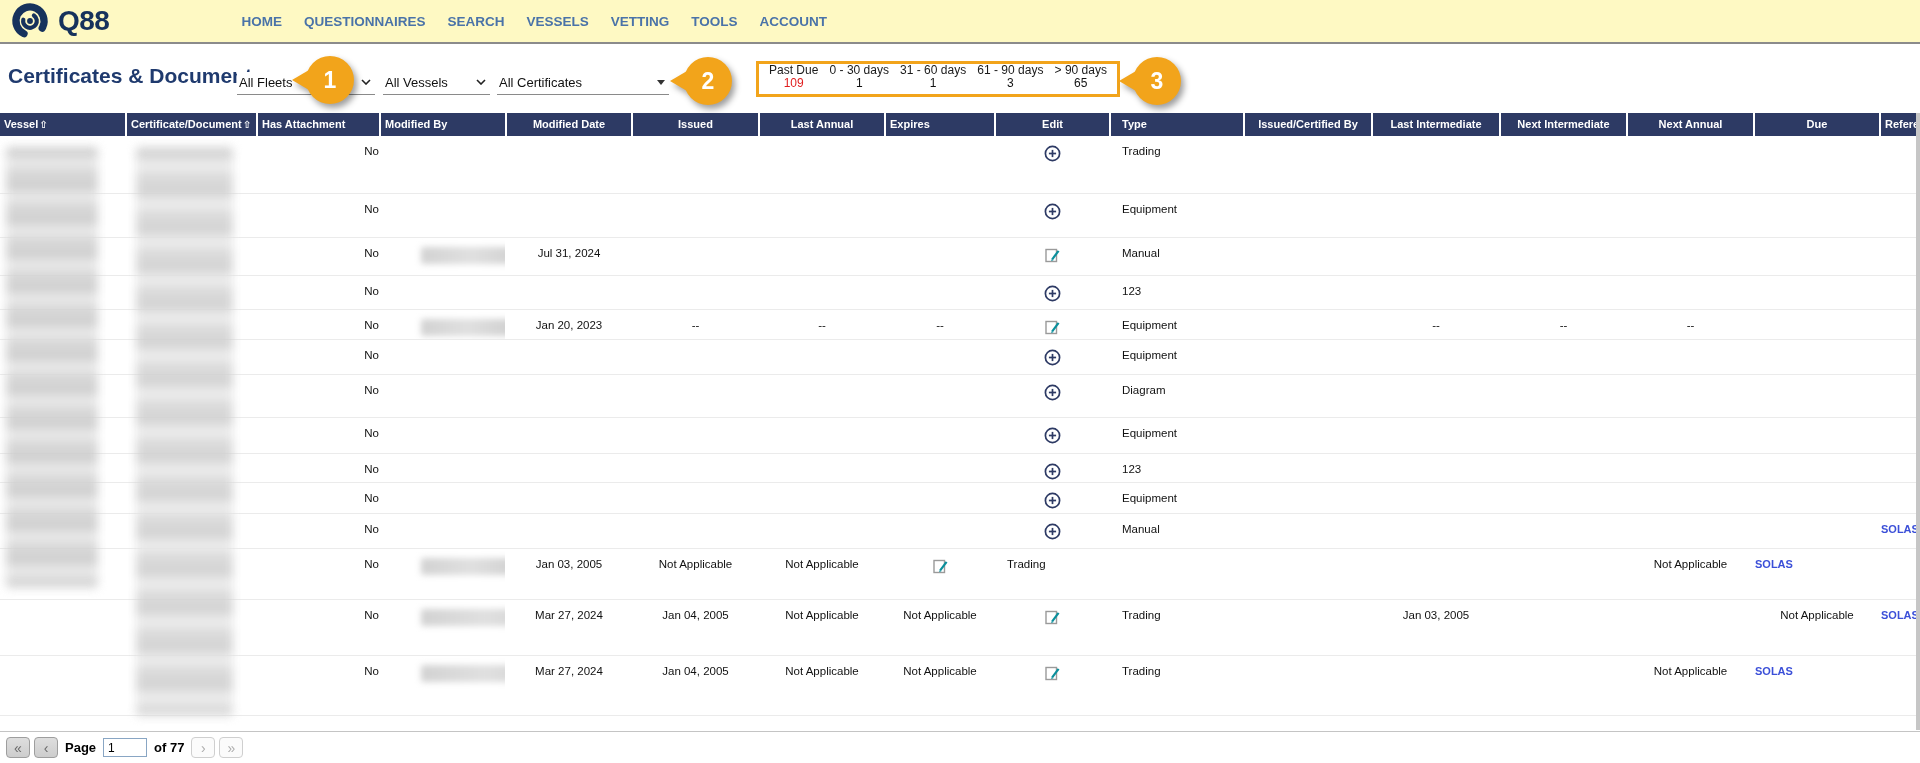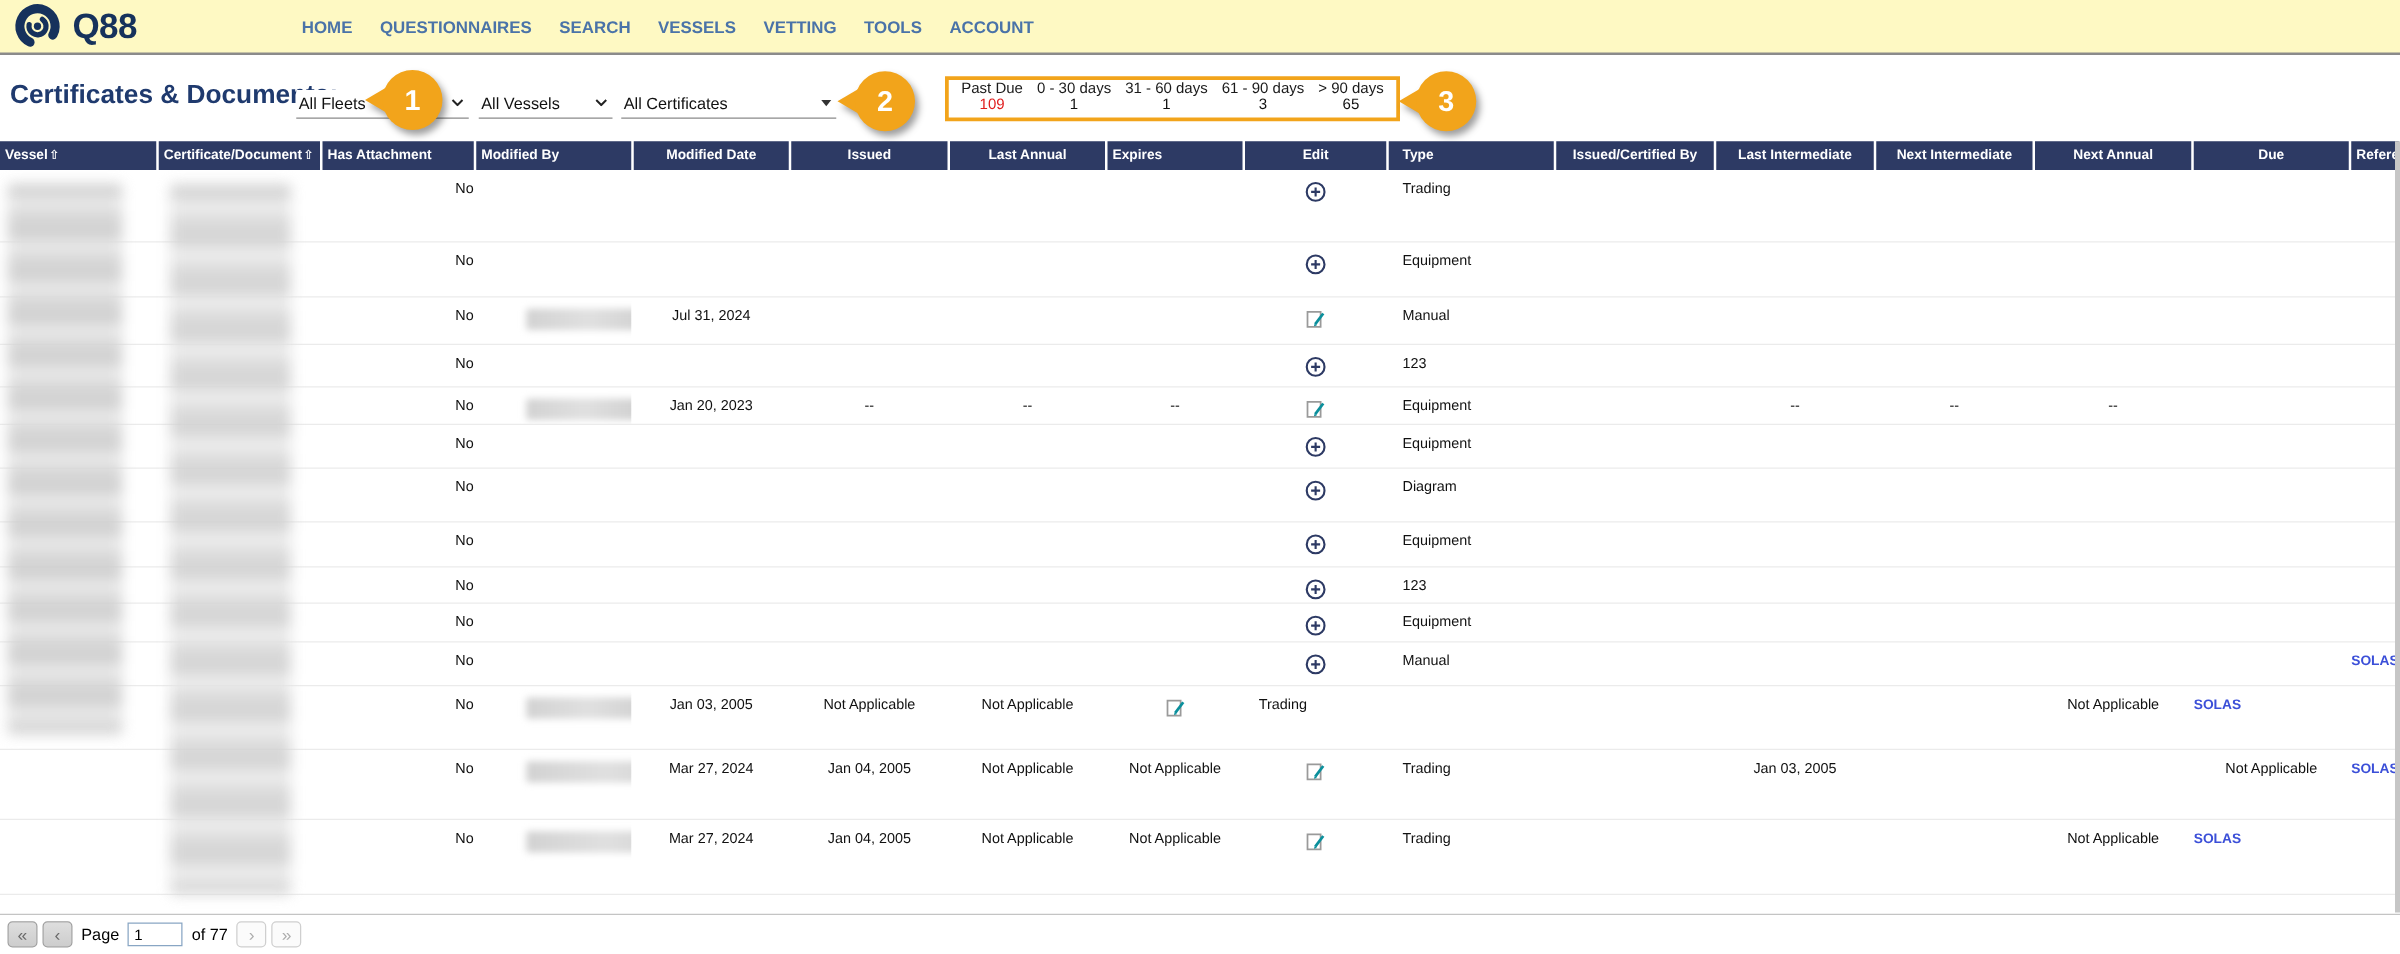--- a/index.html
+++ b/index.html
@@ -84,21 +84,21 @@
 
   .vscroll{position:absolute;right:0;top:113px;width:4px;height:617px;background:#c6c6c6;}
 
   
   .pager{position:absolute;left:0;top:731px;width:100%;height:32px;border-top:1px solid #c4c4c4;
          box-sizing:border-box;display:flex;align-items:center;padding-left:6px;gap:4px;background:#fff;}
   .pbtn{width:24px;height:21px;border-radius:4px;display:flex;align-items:center;justify-content:center;
         font-size:14px;line-height:1;cursor:pointer;box-sizing:border-box;}
   .pbtn.dim{background:linear-gradient(#dedede,#cdcdcd);border:1px solid #9e9e9e;color:#6a6a6a;}
   .pbtn.lit{background:#fbfbfb;border:1px solid #cfcfcf;color:#adadad;}
-  .plabel{font-size:13px;font-weight:normal;color:#000;margin:0 3px;}
+  .plabel{font-size:13px;font-weight:bold;color:#000;margin:0 3px;}
   .pinput{width:44px;height:19px;border:1px solid #89a6c4;font-size:12px;padding:0 4px;box-sizing:border-box;
           font-family:"Liberation Sans",sans-serif;}
 </style>
 </head>
 <body>
 
 <div class="topnav">
   <div class="brand">
     <span style="line-height:0;">
       <svg width="40" height="40" viewBox="0 0 44 44">

